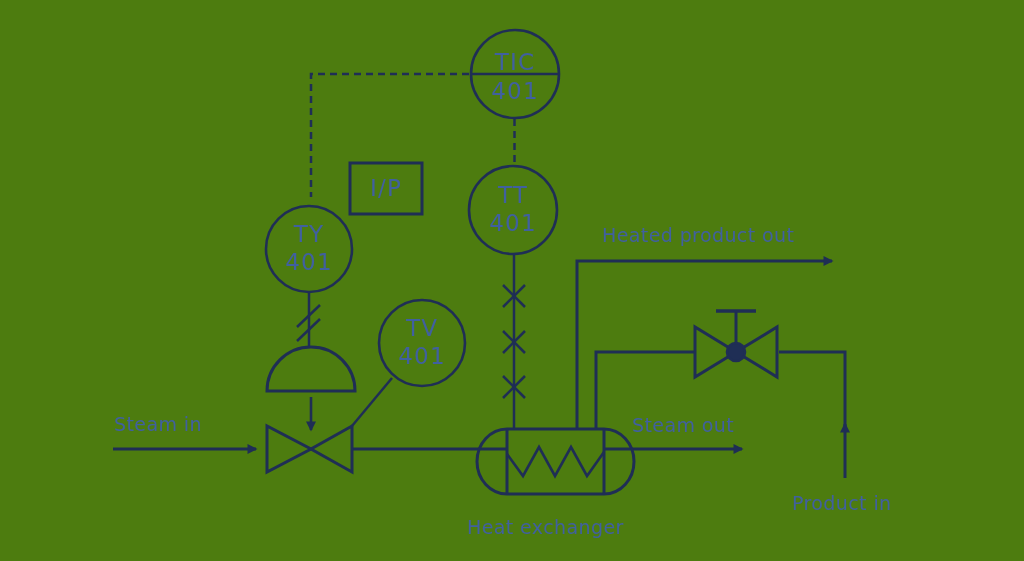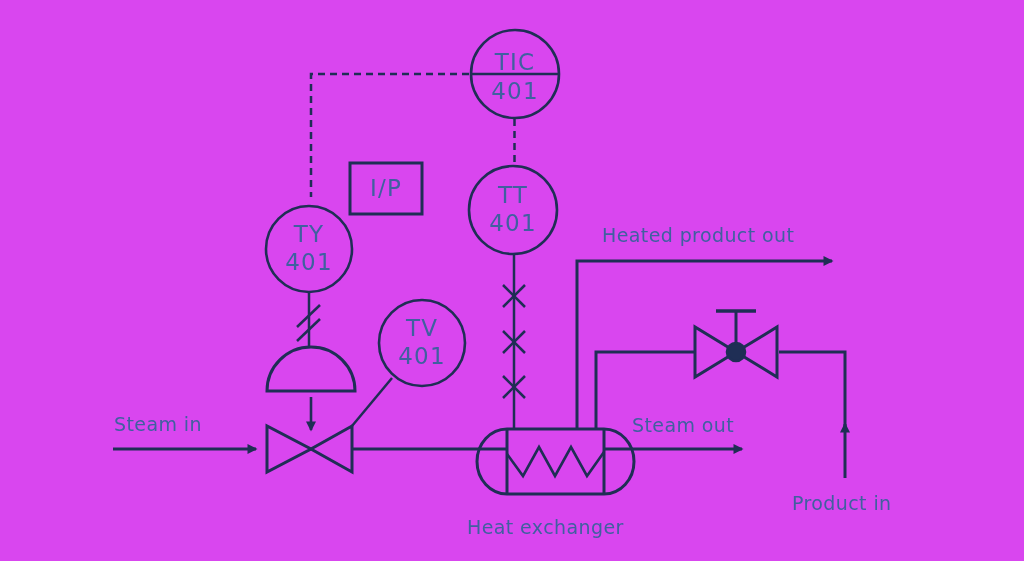--- a/index.html
+++ b/index.html
@@ -1,17 +1,17 @@
 <!DOCTYPE html>
 <html><head>
 <meta charset="utf-8">
 <style>
   html,body{margin:0;padding:0;}
   body{width:1024px;height:561px;overflow:hidden;background:#e9e8e6;}
-  .stage{position:relative;width:1024px;height:561px;background:#d946ef;}
+  .stage{position:relative;width:1024px;height:561px;background:#4d7c0f;}
   svg{display:block;position:absolute;top:0;left:0;}
   .lbl{font-family:"DejaVu Sans","Liberation Sans",sans-serif;font-size:19px;letter-spacing:.4px;}
   .tag{font-family:"DejaVu Sans","Liberation Sans",sans-serif;font-size:23px;letter-spacing:1.2px;text-anchor:middle;}
 </style>
 </head>
 <body>
 
 <div class="stage">
 <svg width="1024" height="561" viewBox="0 0 1024 561">
   <defs>

